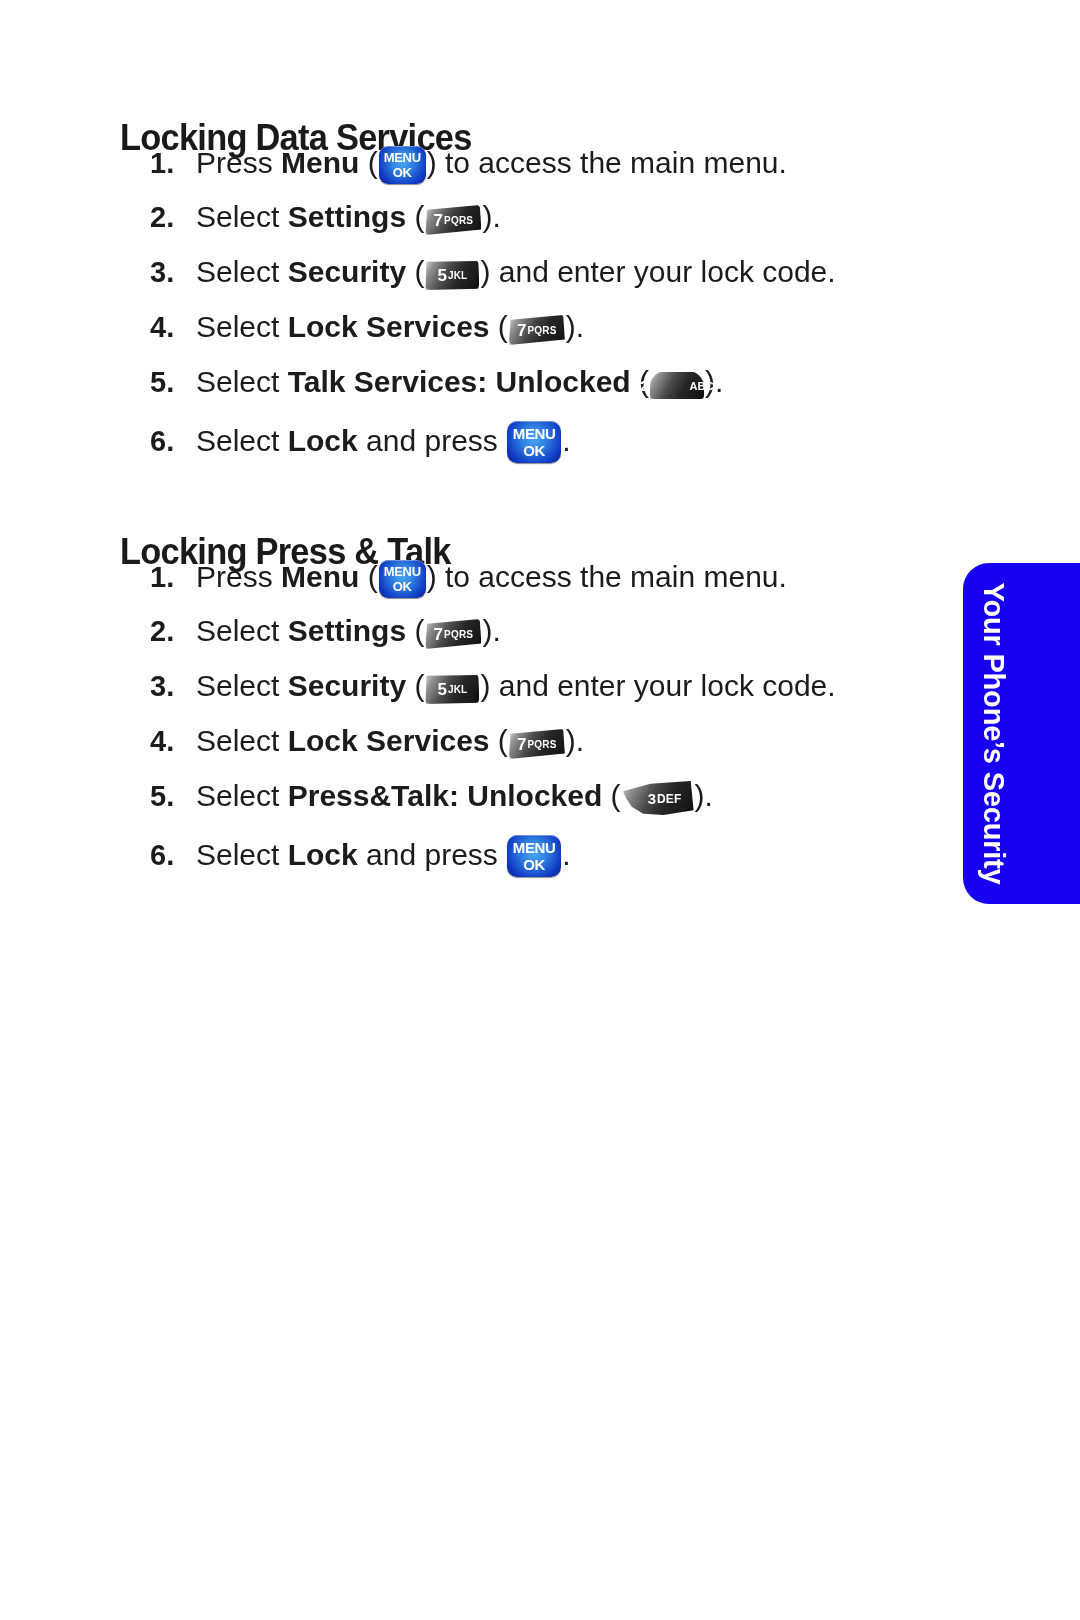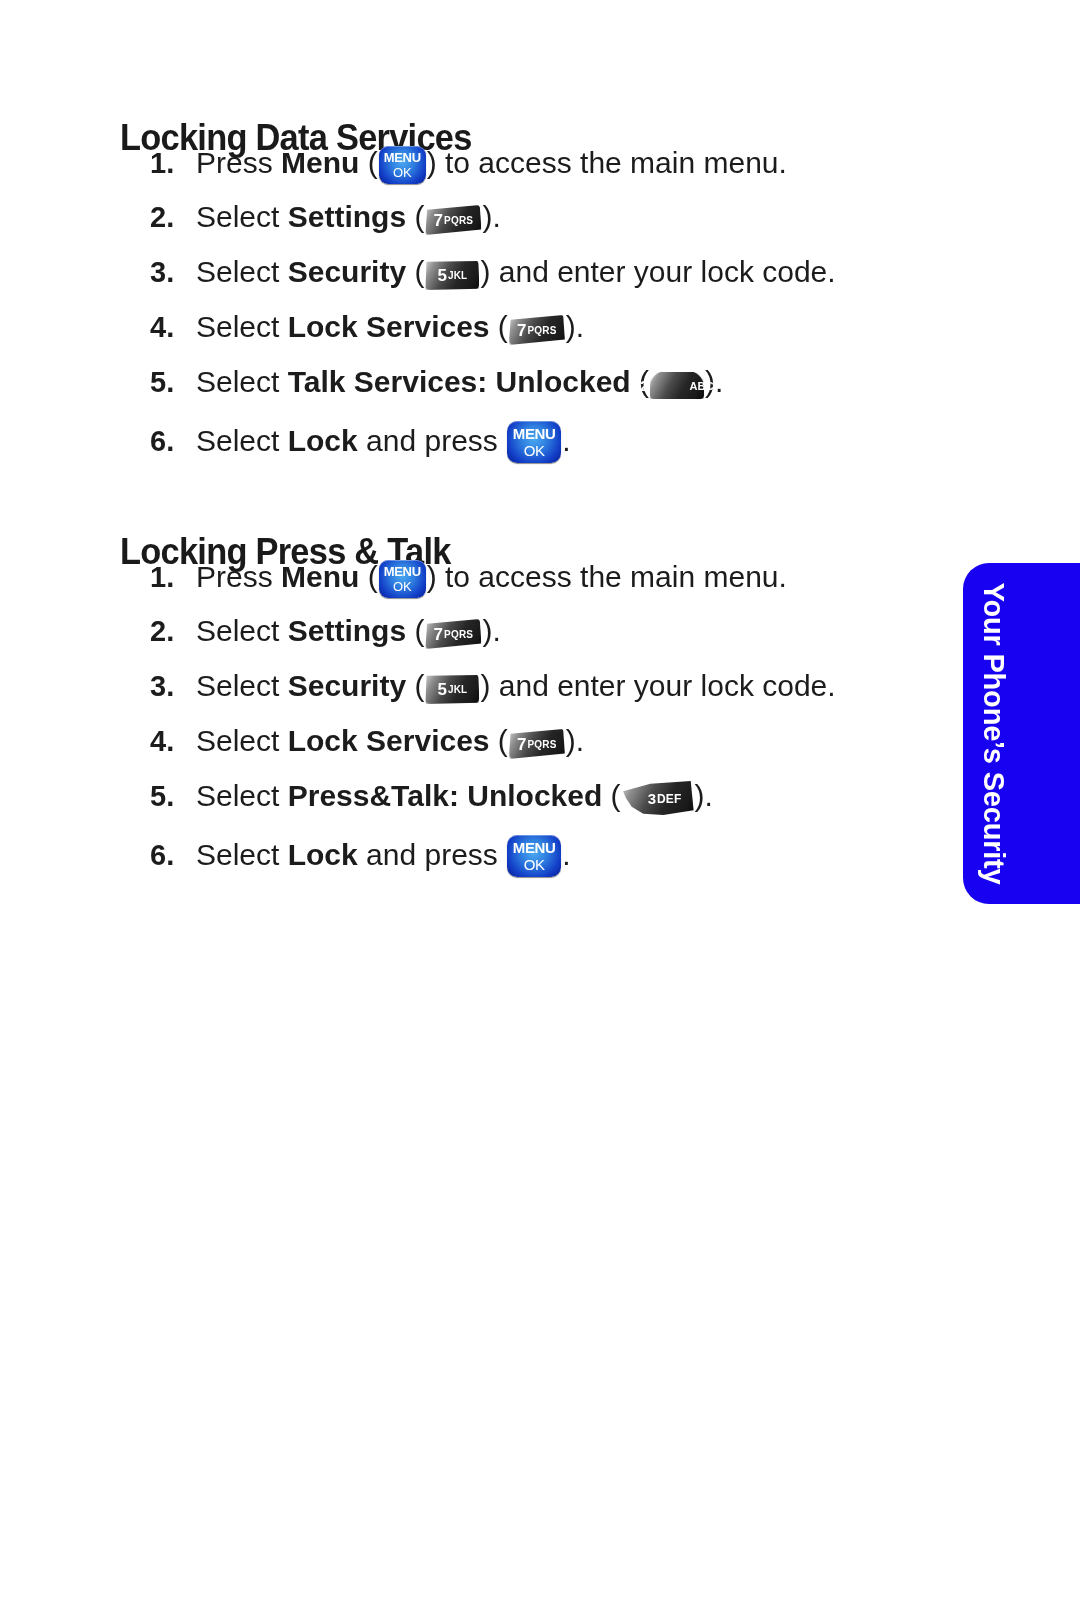--- a/index.html
+++ b/index.html
@@ -96,21 +96,21 @@
     display: block;
     font-size: 13px;
     font-weight: bold;
     line-height: 17px;
     margin-top: 3px;
     letter-spacing: -0.3px;
   }
   .key-menuok .ln2 {
     display: block;
     font-size: 13px;
-    font-weight: normal;
+    font-weight: bold;
     line-height: 14px;
     letter-spacing: -0.3px;
   }
   .key-menuok.big .ln1 { font-size: 15px; line-height: 19px; margin-top: 3px; }
   .key-menuok.big .ln2 { font-size: 15px; line-height: 16px; }
 
   
   .key-pad {
     width: 56px;
     height: 30px;

